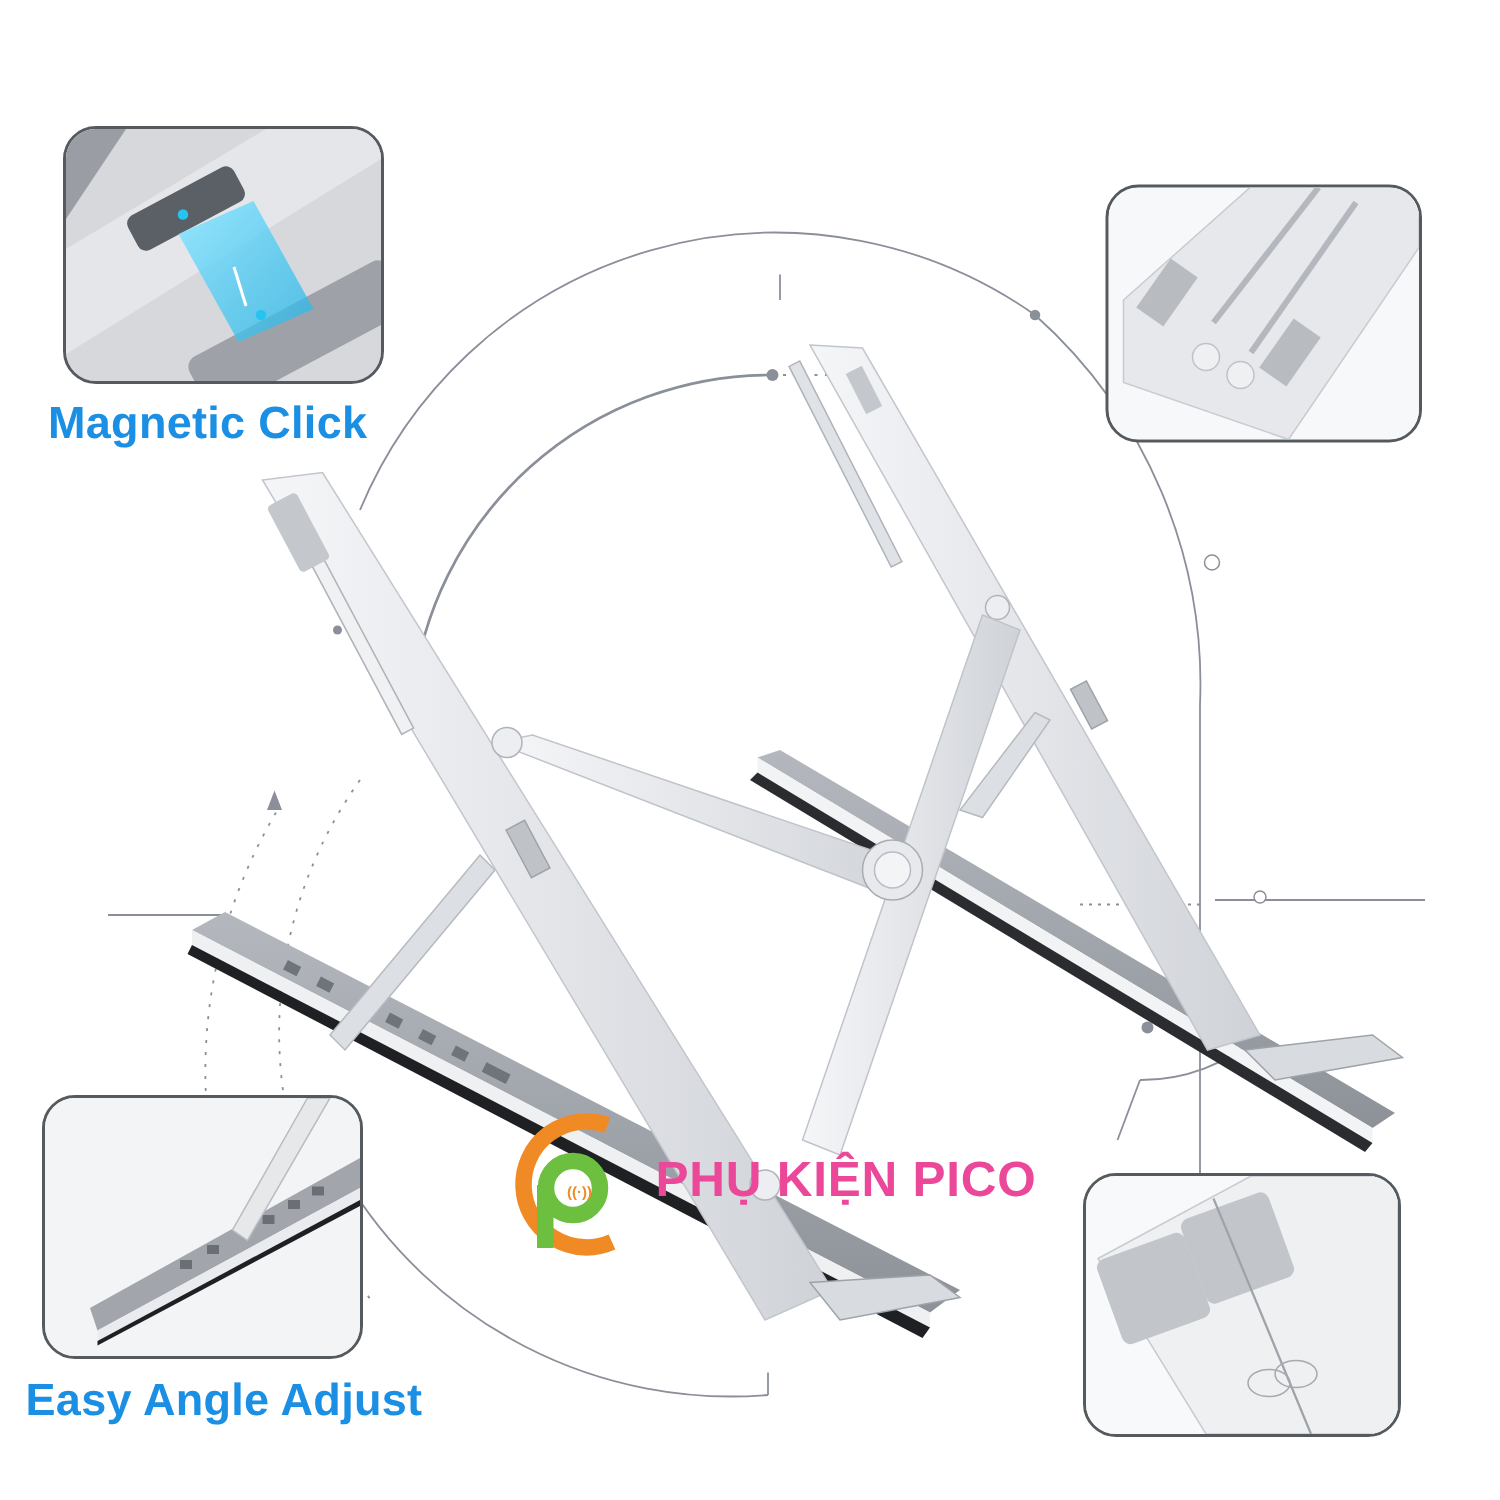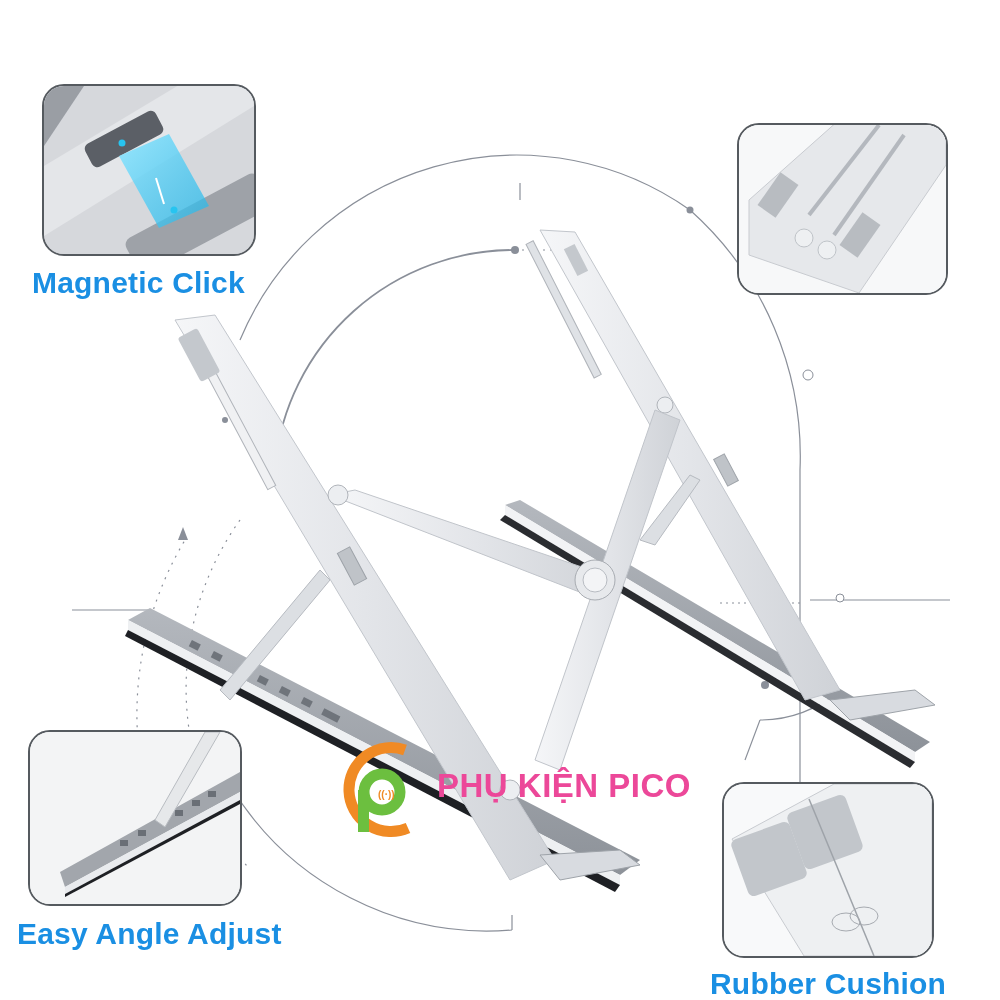--- a/index.html
+++ b/index.html
@@ -153,21 +153,20 @@
     <svg width="208" height="172" viewBox="0 0 208 172">
       <rect width="208" height="172" fill="#f8f9fa"></rect>
       <polygon points="8,55 110,0 208,0 208,172 80,172" fill="#eef0f2" stroke="#c8cbd0"></polygon>
       <rect x="14" y="45" width="62" height="60" rx="6" fill="#c2c6cb" transform="rotate(-20 45 75)"></rect>
       <rect x="70" y="18" width="62" height="60" rx="6" fill="#c2c6cb" transform="rotate(-20 101 48)"></rect>
       <path d="M 85 15 L 150 172" stroke="#9ea3a9" stroke-width="1.5"></path>
       <ellipse cx="122" cy="138" rx="14" ry="9" fill="none" stroke="#a6aab0"></ellipse>
       <ellipse cx="140" cy="132" rx="14" ry="9" fill="none" stroke="#a6aab0"></ellipse>
     </svg>
   </div>
-  <div class="label" style="left:710px;top:967px;">Rubber Cushion</div>
 
   <svg width="100" height="100" viewBox="0 0 100 100" style="left:330px;top:740px;">
     <path d="M 75 10 A 42 42 0 1 0 78 88" fill="none" stroke="#f08a24" stroke-width="11"></path>
     <circle cx="52" cy="52" r="18" fill="none" stroke="#6cbf3f" stroke-width="11"></circle>
     <rect x="28" y="50" width="11" height="42" fill="#6cbf3f"></rect>
     <text x="48" y="58" font-family="Liberation Sans, sans-serif" font-size="10" font-weight="bold" fill="#f08a24">((·))</text>
   </svg>
   <div class="brand-text">PHỤ KIỆN PICO</div>
 
 </div>

